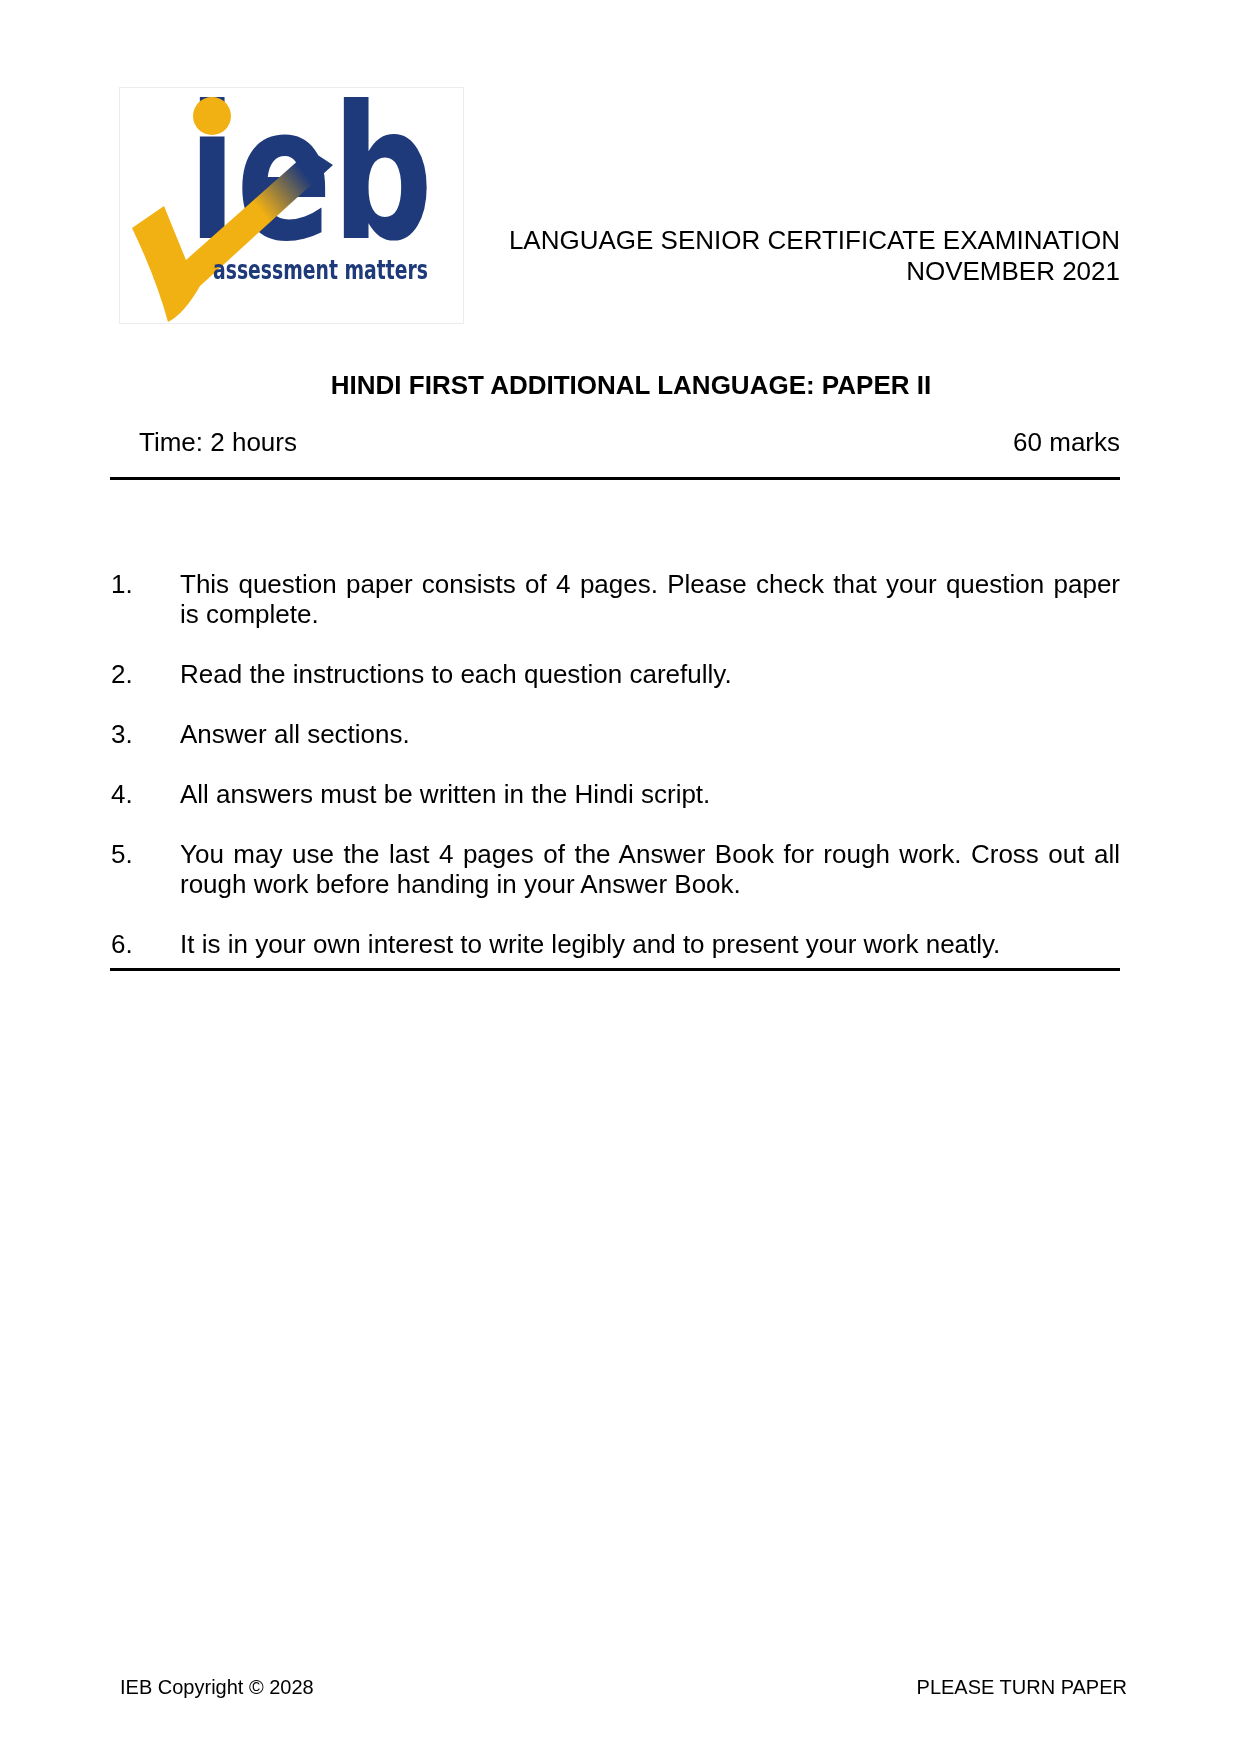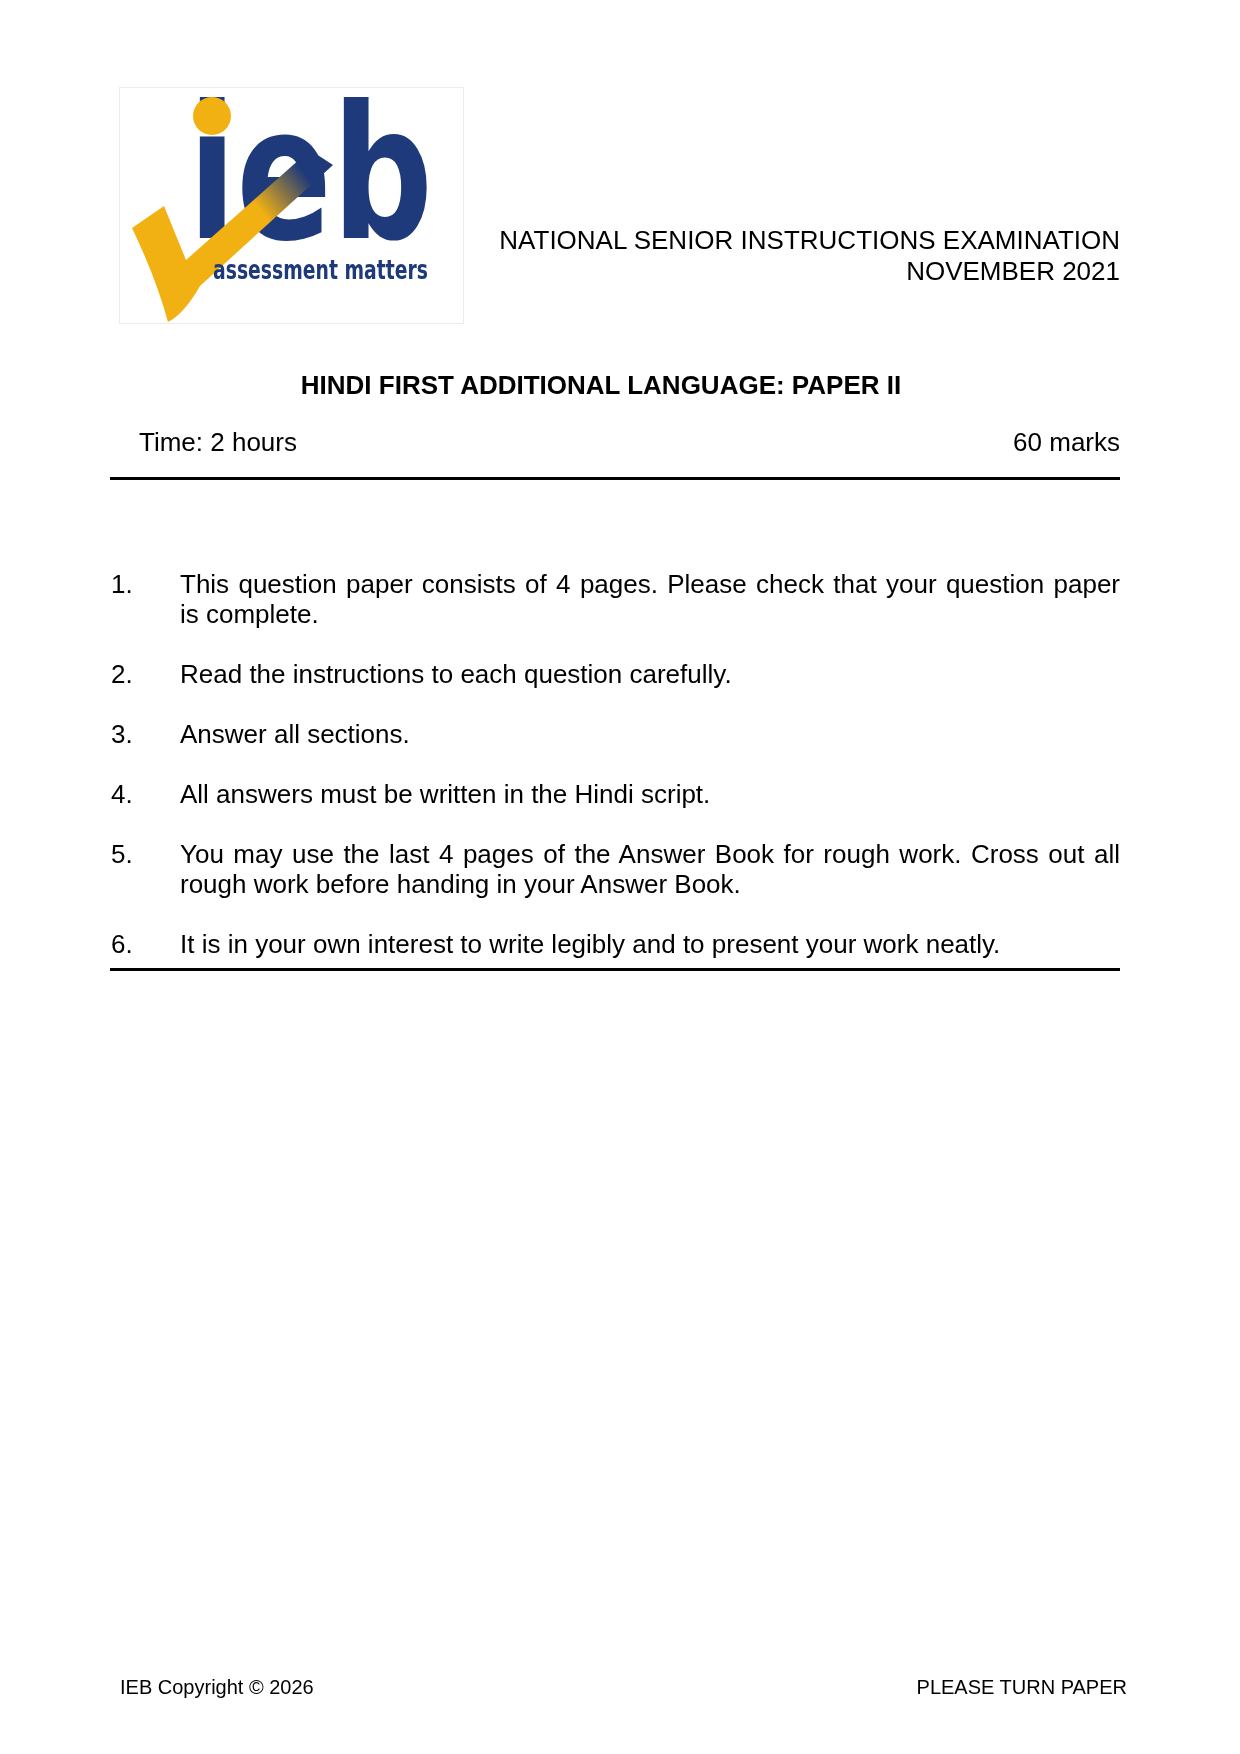--- a/index.html
+++ b/index.html
@@ -24,21 +24,21 @@
   
   .hdr{
     position:absolute;top:225px;right:120px;left:460px;
     text-align:right;
     font-size:26px;line-height:31px;
     white-space:nowrap;
   }
 
   
   .title{
-    position:absolute;top:370px;left:96px;width:1010px;
+    position:absolute;top:370px;left:126px;width:1010px;
     text-align:center;font-weight:bold;font-size:26px;line-height:31px;
   }
 
   
   .timerow{
     position:absolute;top:427px;left:111px;right:120px;
     display:flex;justify-content:space-between;
     font-size:26px;line-height:30px;margin-left:28px;
   }
 
@@ -92,21 +92,21 @@
 
       <circle cx="92" cy="28" r="19" fill="#f2b113"></circle>
 
       <path d="M 12 140 L 44 118 L 66 172 L 190 62 L 213 77 L 80 198 Q 64 226 48 234 Q 36 190 12 140 Z" fill="url(#swoosh-grad)"></path>
 
       <text x="93" y="191" font-family="DejaVu Sans, sans-serif" font-weight="bold" font-size="27" textLength="215" lengthAdjust="spacingAndGlyphs" fill="#1e3a7a">assessment matters</text>
     </svg>
   </div>
 
   <div class="hdr">
-    <div>NATIONAL SENIOR INSTRUCTIONS EXAMINATION</div>
+    <div>LANGUAGE SENIOR CERTIFICATE EXAMINATION</div>
     <div>NOVEMBER 2021</div>
   </div>
 
   <div class="title">HINDI FIRST ADDITIONAL LANGUAGE: PAPER II</div>
 
   <div class="timerow">
     <span>Time: 2 hours</span>
     <span>60 marks</span>
   </div>
 
@@ -136,17 +136,17 @@
     </li>
     <li class="instr-item">
       <span class="num">6.</span>
       <span class="txt">It is in your own interest to write legibly and to present your work neatly.</span>
     </li>
   </ol>
 
   <div class="rule rule-2"></div>
 
   <div class="footer">
-    <span>IEB Copyright © 2026</span>
+    <span>IEB Copyright © 2028</span>
     <span>PLEASE TURN PAPER</span>
   </div>
 
 </div>
 
 </body></html>

